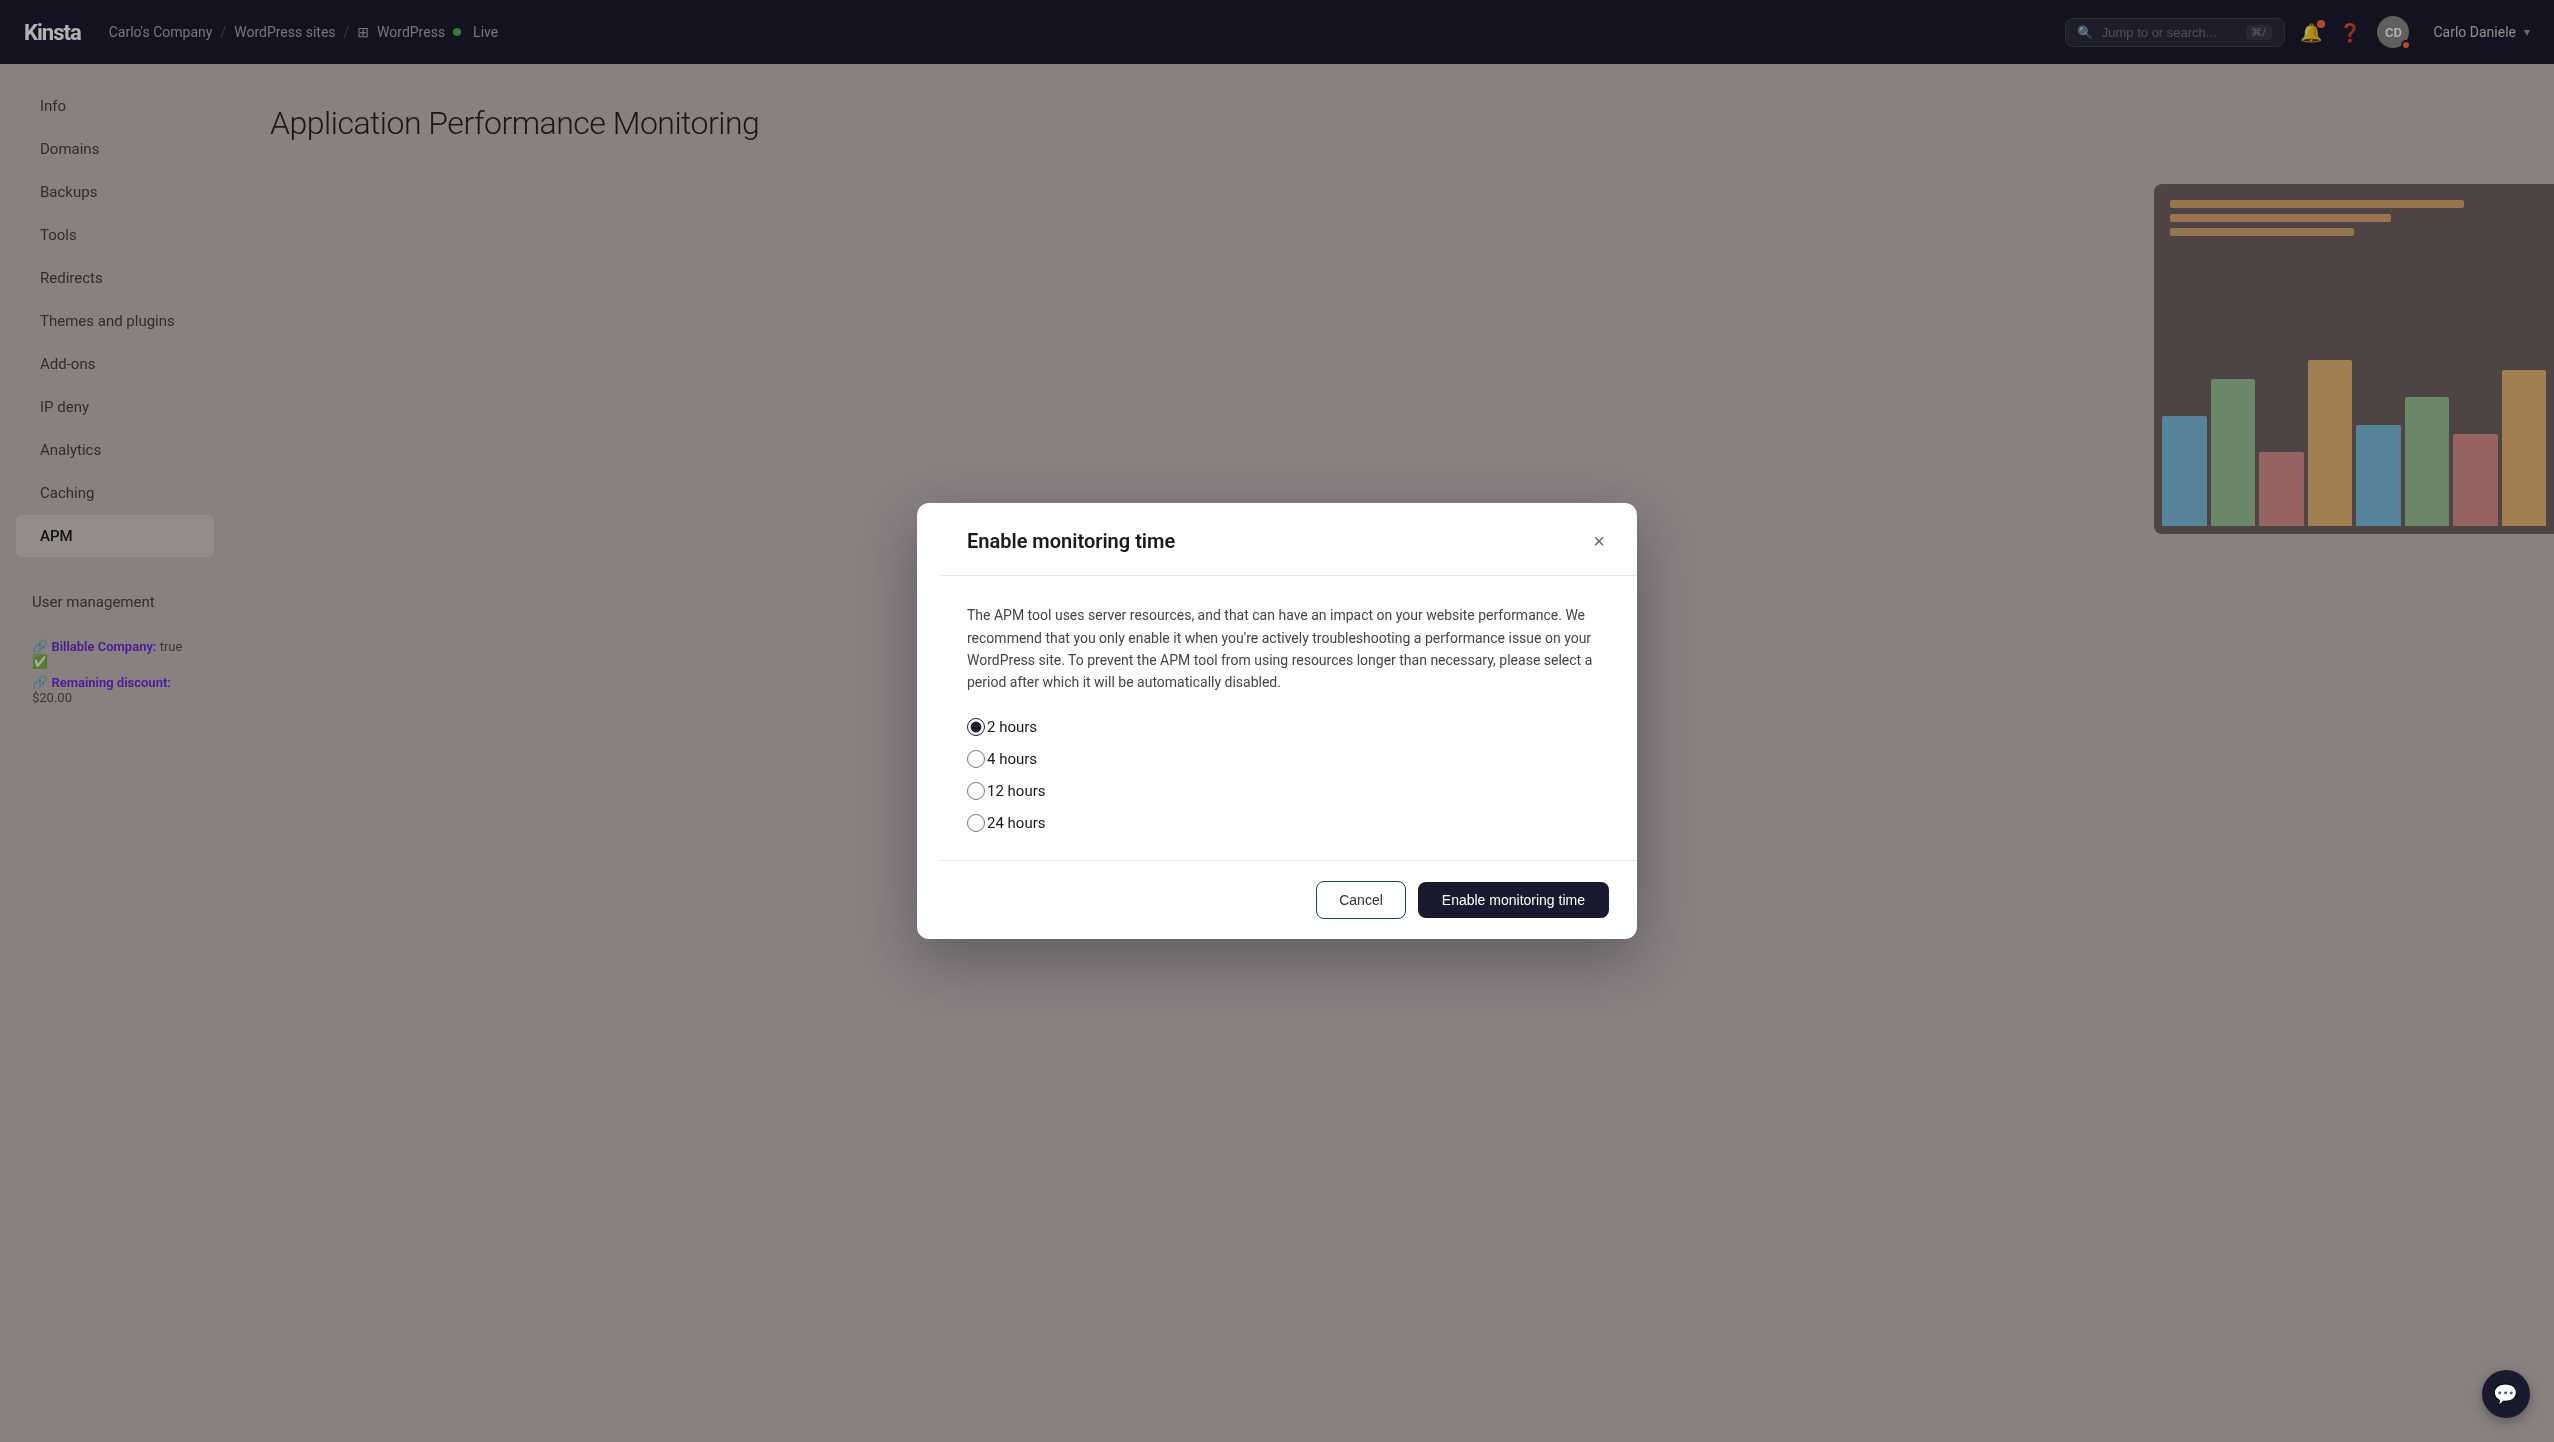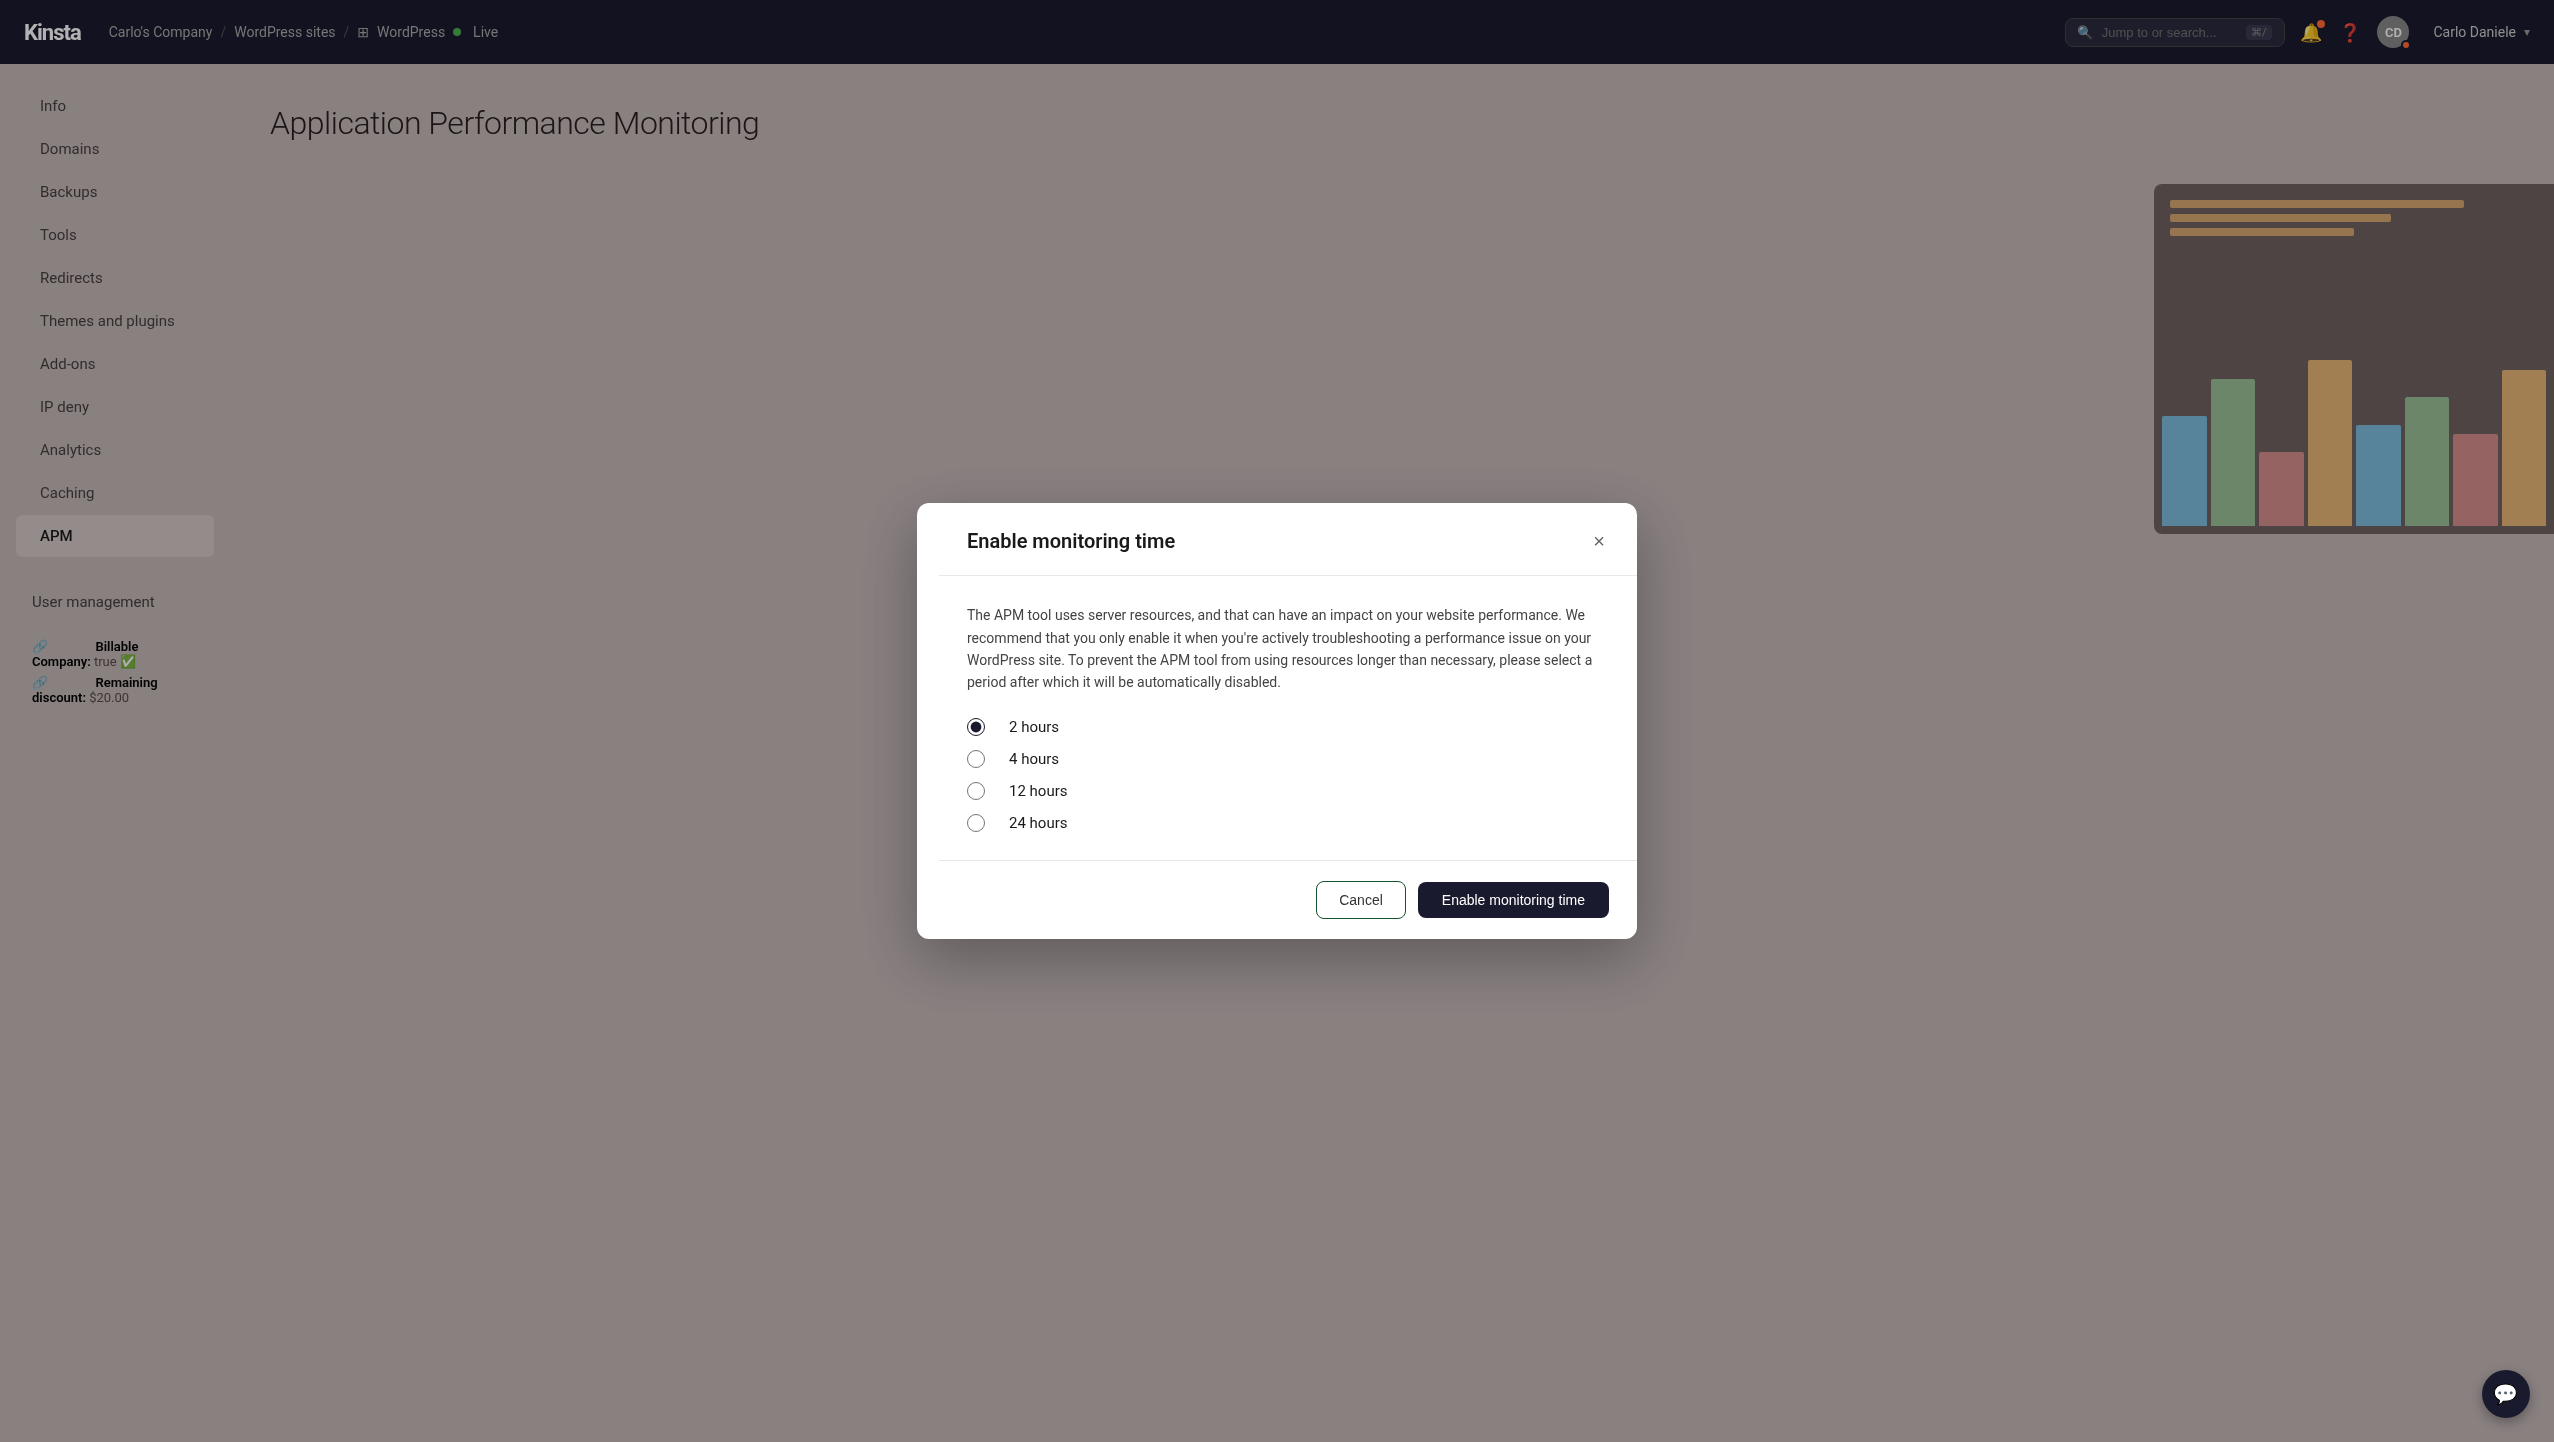--- a/index.html
+++ b/index.html
@@ -142,22 +142,21 @@
       font-weight: 500;
     }
     .sidebar-footer {
       padding: 16px 24px;
       font-size: 13px;
       color: #5a4a4a;
       margin-top: auto;
     }
     .sidebar-footer .billable {
       font-weight: 600;
-      color: #000000;
-      margin-left: 44px;
+      color: #6d28d9;
     }
     .sidebar-footer .green-check {
       color: #4caf50;
     }
 
     
     .main-content {
       flex: 1;
       padding: 40px 40px;
       position: relative;
@@ -234,21 +233,21 @@
       margin-bottom: 24px;
     }
     .radio-group {
       display: flex;
       flex-direction: column;
       gap: 14px;
     }
     .radio-item {
       display: flex;
       align-items: center;
-      gap: 24px;
+      gap: 2px;
       cursor: pointer;
     }
     .radio-item input[type="radio"] {
       width: 18px; height: 18px;
       accent-color: #1a1a2e;
       cursor: pointer;
     }
     .radio-label {
       font-size: 15px;
       color: #1a1a1a;

